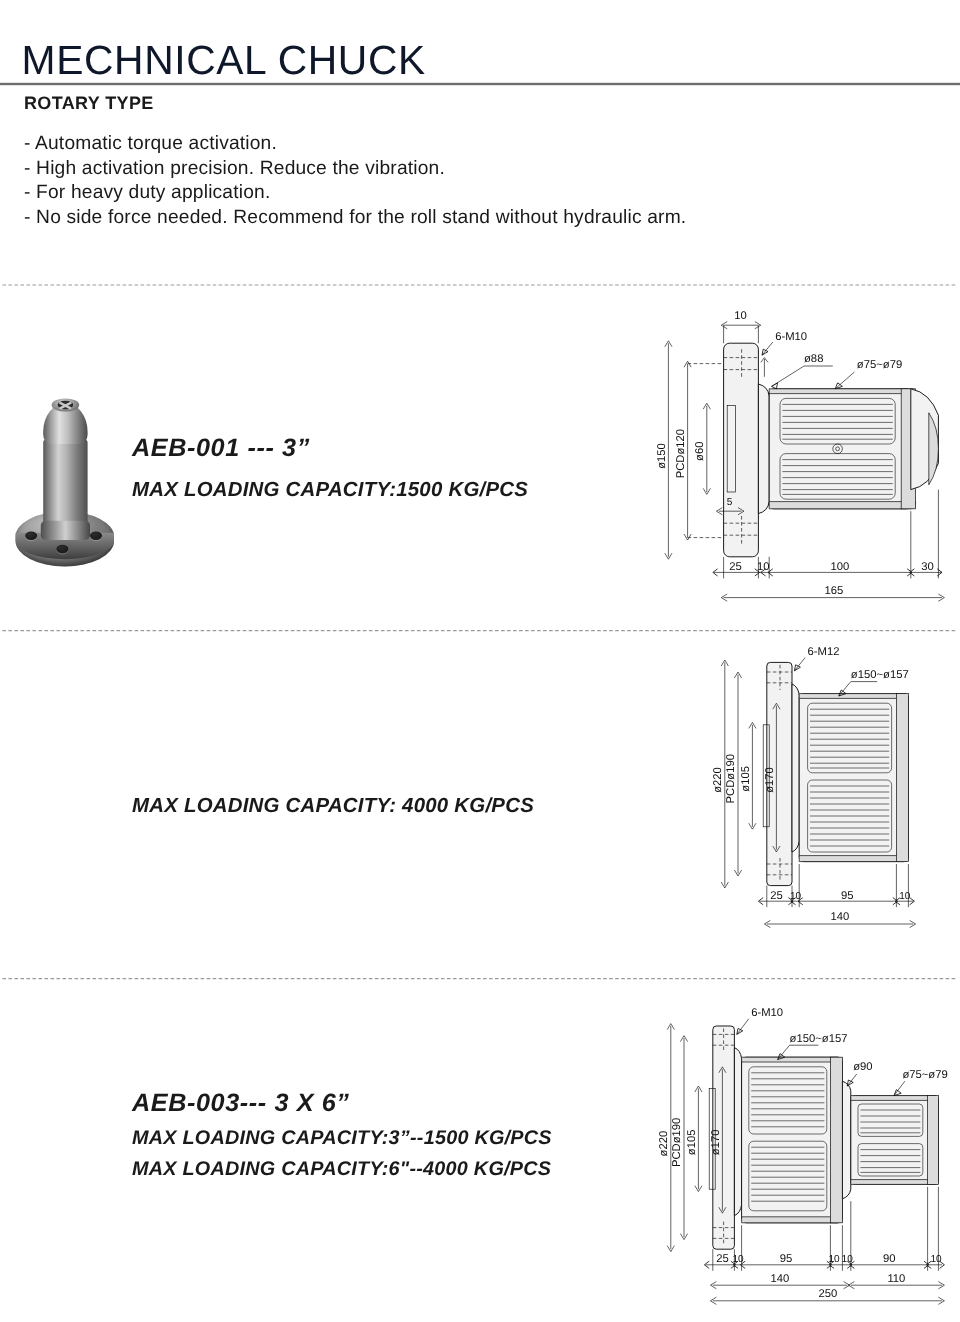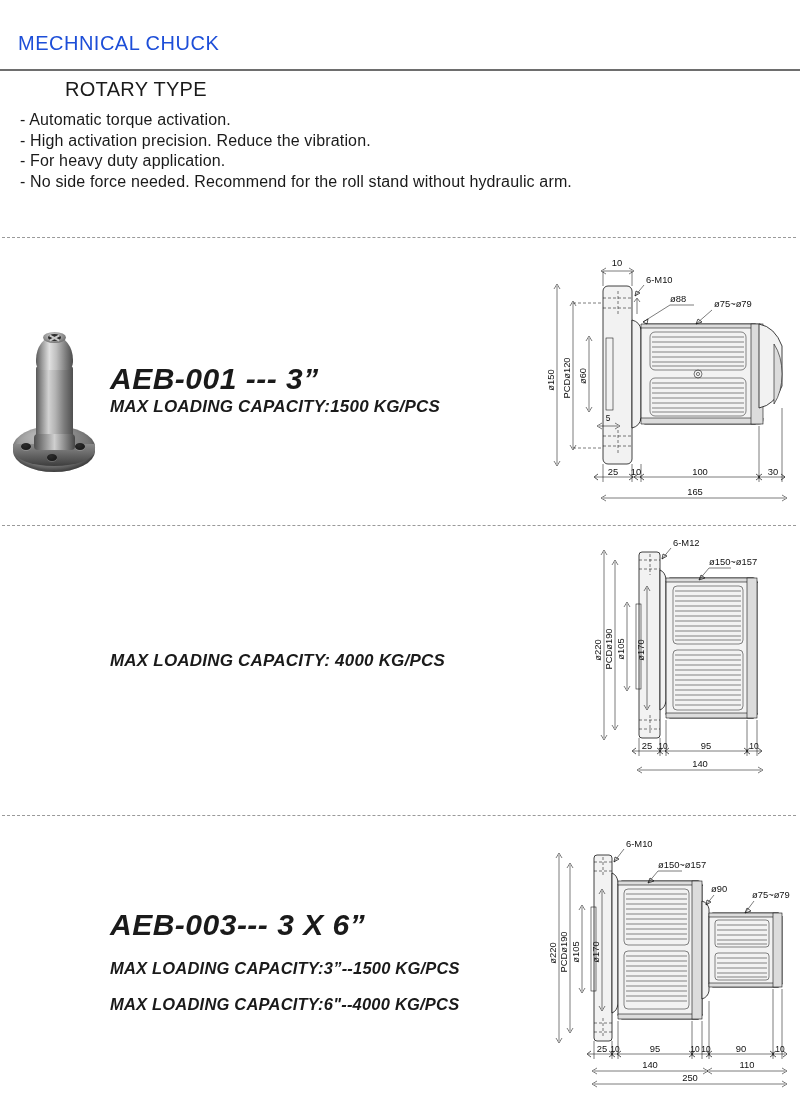--- a/index.html
+++ b/index.html
@@ -8,30 +8,30 @@
     background:#ffffff;
     font-family:"Liberation Sans", sans-serif;
     color:#1a1a1a;
     overflow:hidden;
   }
   .page{position:absolute;inset:0;}
 
   
   .title{
     position:absolute;left:18px;top:32px;
-    font-size:20px;font-weight:400;letter-spacing:.5px;
-    color:#1d4ed8;white-space:nowrap;
+    font-size:34px;font-weight:400;letter-spacing:.5px;
+    color:#0f172a;white-space:nowrap;
   }
   .title-rule{
     position:absolute;left:0;top:69px;width:800px;height:2px;
     background:#6e6e6e;
   }
   .subtitle{
     position:absolute;left:20px;top:78px;
-    font-size:20px;font-weight:400;letter-spacing:.3px;margin-left:45px;
+    font-size:15px;font-weight:700;letter-spacing:.3px;
   }
   .bullets{
     position:absolute;left:20px;top:110px;width:700px;
   }
   .bullets div{
     font-size:16px;line-height:20.5px;letter-spacing:.15px;
     white-space:nowrap;
   }
 
   
@@ -43,27 +43,27 @@
   .sep.s2{top:525px;}
   .sep.s3{top:815px;}
 
   
   .model{
     position:absolute;
     font-weight:bold;font-style:italic;
     white-space:nowrap;
   }
   .model .code{
-    font-size:30px;letter-spacing:.5px;display:block;
+    font-size:21px;letter-spacing:.5px;display:block;
   }
   .model .sub{
-    font-size:17px;letter-spacing:.2px;display:block;margin-top:1px;
+    font-size:17px;letter-spacing:.2px;display:block;margin-top:12px;
   }
   .model .sub2{
-    font-size:16.5px;letter-spacing:.2px;display:block;margin-top:17px;
+    font-size:16.5px;letter-spacing:.2px;display:block;margin-top:7px;
   }
   #label-1{left:110px;top:362px;}
   #label-2{left:110px;top:650px;}
   #label-3{left:110px;top:908px;}
 
   
   .photo{
     position:absolute;left:13px;top:330px;width:82px;height:142px;
   }
   .ph-flange{

